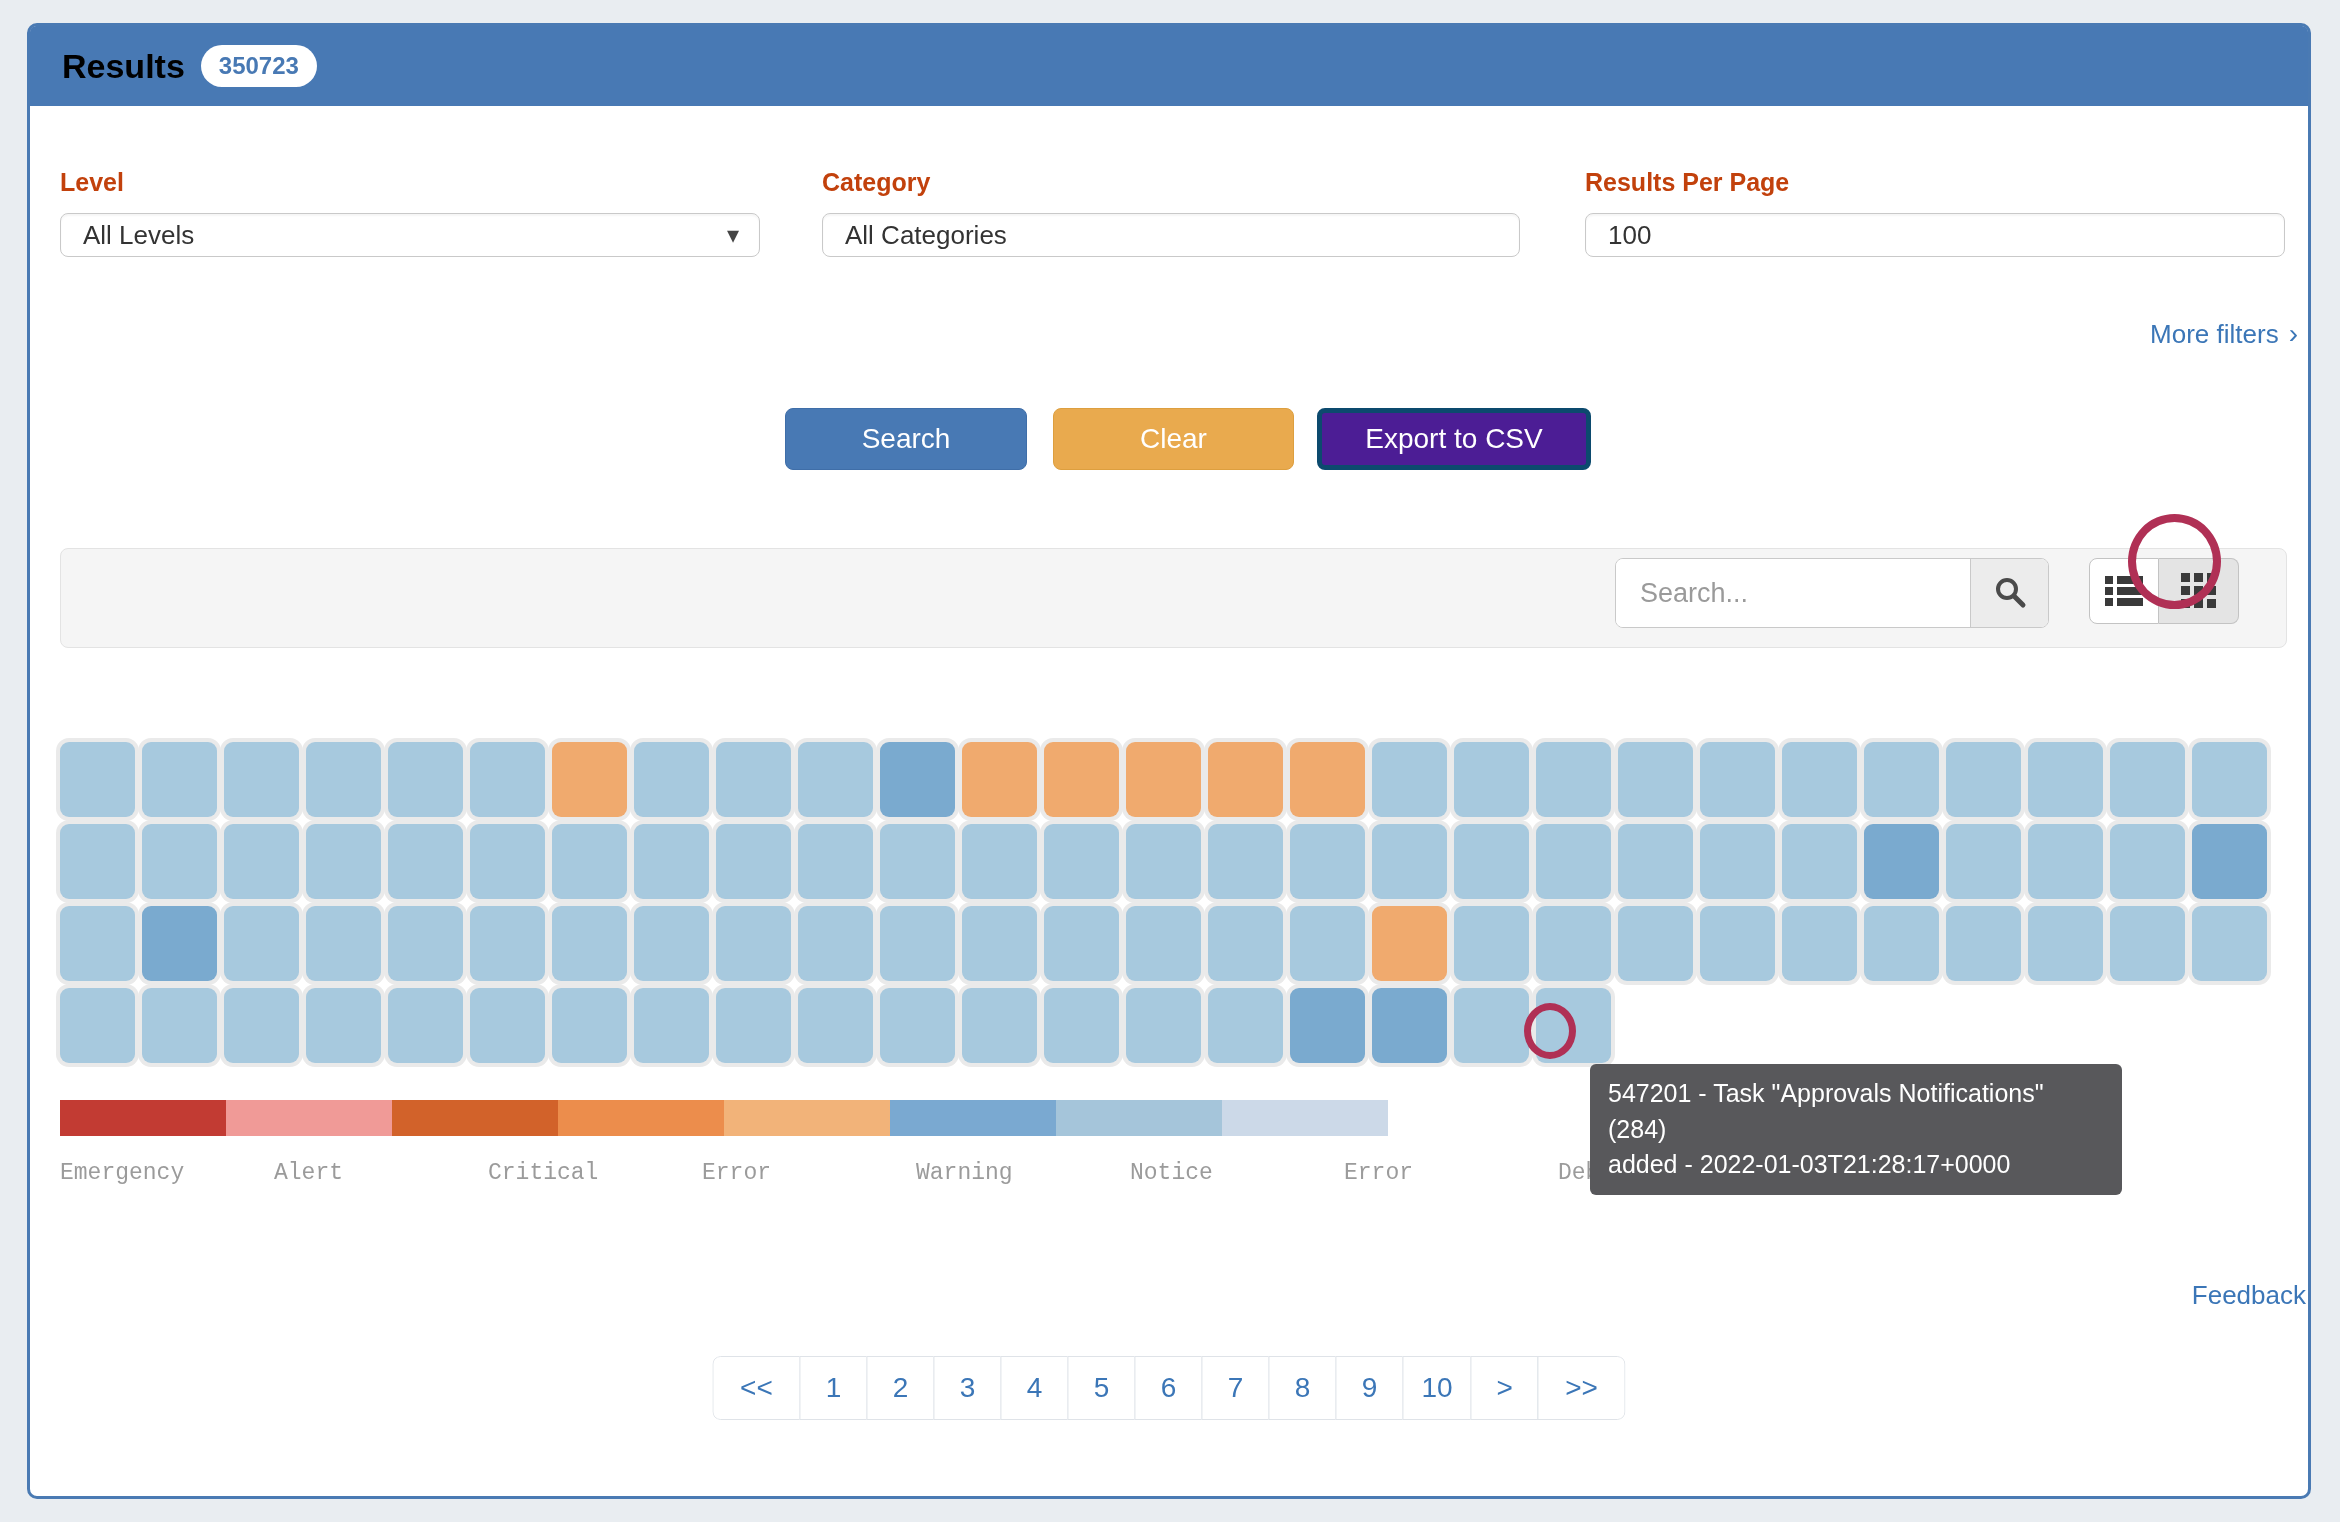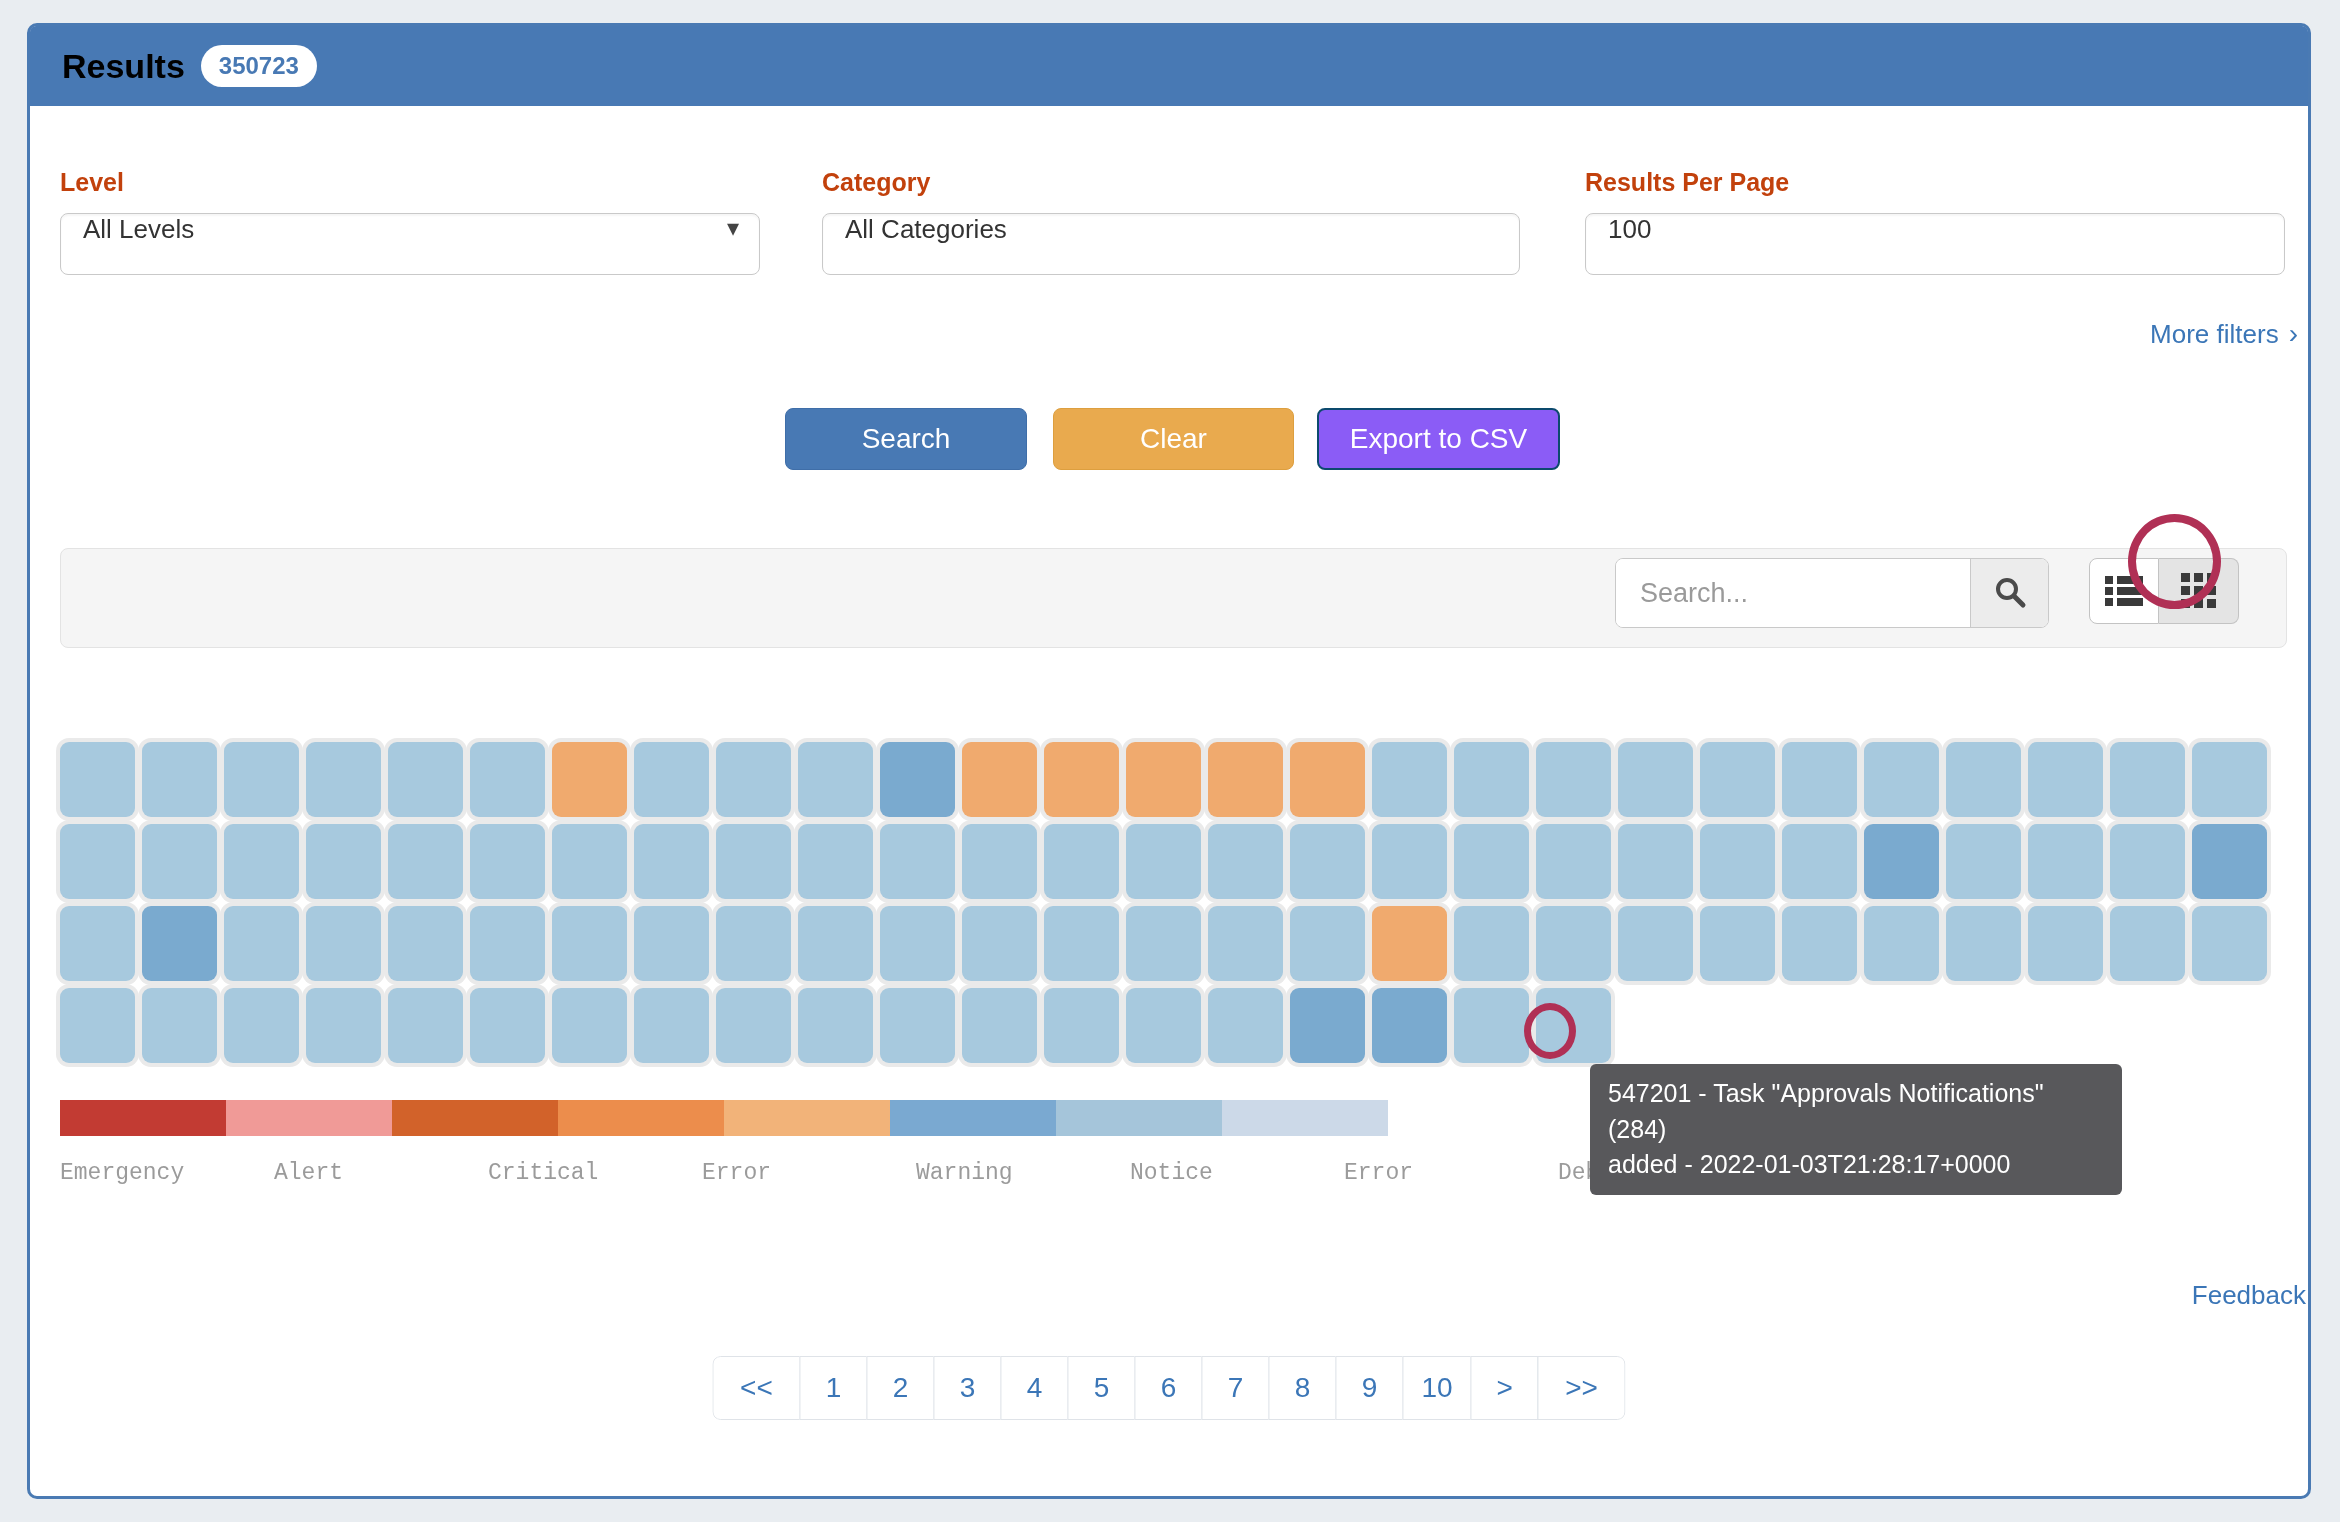--- a/index.html
+++ b/index.html
@@ -20,38 +20,38 @@
     display:flex; align-items:center; padding-left:32px;
   }
   .card-title { color:#000000; font-size:34px; font-weight:bold; }
   .count-badge {
     margin-left:16px; background:#fff; color:#4879b4;
     font-size:24px; font-weight:bold; border-radius:999px; padding:7px 18px;
   }
   
   .fld-label { position:absolute; font-size:25px; font-weight:bold; color:#c2410c; }
   .select, .text-input {
-    position:absolute; height:62px; border:1px solid #c9c9c9; border-radius:8px;
+    position:absolute; height:44px; border:1px solid #c9c9c9; border-radius:8px;
     background:#fff; font-size:26px; color:#333;
-    display:flex; padding:0 22px;
+    display:flex; align-items:center; padding:0 22px;
     box-shadow:inset 0 2px 2px rgba(0,0,0,0.04);
   }
   .select .caret { position:absolute; right:20px; color:#444; font-size:24px; }
   .link { color:#3b76b7; font-size:26px; cursor:pointer; }
   .more-filters { position:absolute; top:292px; right:10px; display:flex; align-items:center; gap:10px; }
   .more-filters .chev { font-size:28px; }
   
   .btn {
     position:absolute; top:382px; height:62px; border-radius:8px;
     display:flex; align-items:center; justify-content:center;
     color:#fff; font-size:28px;
   }
   .btn-search { left:755px; width:242px; background:#4879b4; border:1px solid #3f6ea8; }
   .btn-clear  { left:1023px; width:241px; background:#e9aa4e; border:1px solid #dd9f3f; }
-  .btn-export { left:1287px; width:243px; background:#8b5cf6; border:2px solid #0c4a6e; }
+  .btn-export { left:1287px; width:274px; background:#4c1d95; border:5px solid #0c4a6e; }
   
   .toolbar {
     position:absolute; left:30px; top:522px; width:2227px; height:100px;
     background:#f5f5f5; border:1px solid #e3e3e3; border-radius:8px;
   }
   .search-group {
     position:absolute; right:237px; top:9px; width:434px; height:70px;
     background:#fff; border:1px solid #c9c9c9; border-radius:8px;
     display:flex; overflow:hidden;
   }

